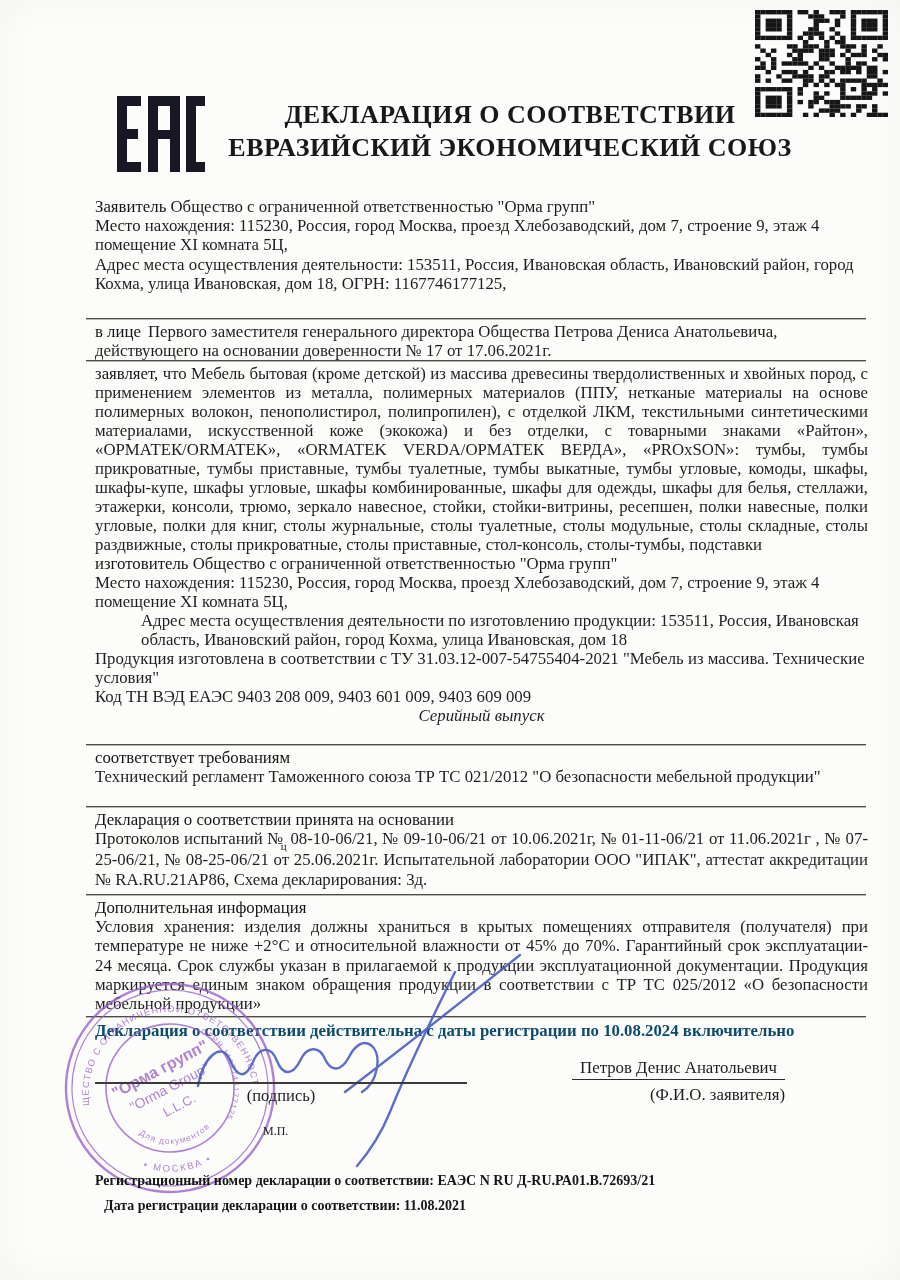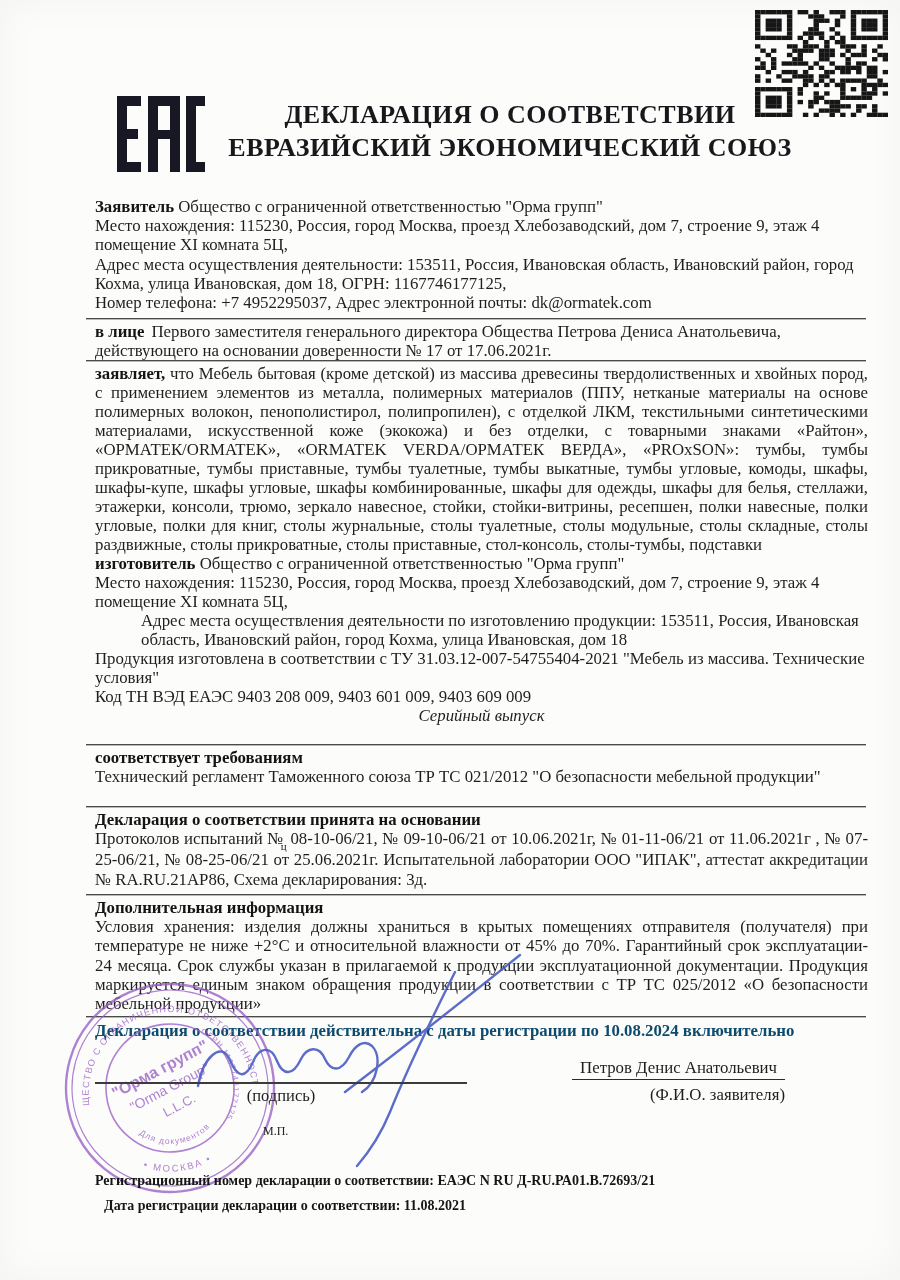--- a/index.html
+++ b/index.html
@@ -6,21 +6,21 @@
   .page{
     position:relative;width:900px;height:1280px;margin:0 auto;
     background:#fcfcfa;overflow:hidden;
     font-family:"Liberation Serif","DejaVu Serif",serif;
     color:#1e1e1e;
     box-shadow:inset 0 0 40px rgba(0,0,0,0.04);
   }
   .sec{position:absolute;left:95px;width:773px;font-size:16.8px;line-height:19.2px;}
   .sec p{margin:0;}
   .just{text-align:justify;}
-  b,.b{font-weight:bold;color:#141414;}
+  b,.b{font-weight:normal;color:#141414;}
   .rule{position:absolute;left:86px;width:780px;height:2px;background:#4a4a48;}
   .rule:after{content:"";display:block;height:1px;background:#b9b9b5;margin-top:1px;}
   .title{
     position:absolute;left:185px;top:98px;width:650px;text-align:center;
     font-size:26px;line-height:33px;font-weight:bold;color:#17171c;letter-spacing:.5px;
   }
   .eac{position:absolute;left:117px;top:96px;width:88px;height:76px;}
   .qr{position:absolute;left:755px;top:10px;width:133px;height:107px;}
   .cap-center{position:absolute;text-align:center;font-size:16.5px;}
   .sigline{position:absolute;left:95px;top:1082px;width:372px;height:2px;background:#3b3b3b;}
@@ -365,21 +365,20 @@
 
   <div class="title">
     <div>ДЕКЛАРАЦИЯ О СООТВЕТСТВИИ</div>
     <div>ЕВРАЗИЙСКИЙ ЭКОНОМИЧЕСКИЙ СОЮЗ</div>
   </div>
 
   <div class="sec" style="top:197px;">
     <p><b>Заявитель</b> <span>Общество с ограниченной ответственностью "Орма групп"</span></p>
     <p>Место нахождения: 115230, Россия, город Москва, проезд Хлебозаводский, дом 7, строение 9, этаж 4 помещение XI комната 5Ц,</p>
     <p>Адрес места осуществления деятельности: 153511, Россия, Ивановская область, Ивановский район, город Кохма, улица Ивановская, дом 18, ОГРН: 1167746177125,</p>
-    <p>Номер телефона: +7 4952295037, Адрес электронной почты: dk@ormatek.com</p>
   </div>
 
   <div class="rule" style="top:318px;"></div>
 
   <div class="sec" style="top:322px;">
     <p><b style="margin-right:7px;">в лице</b><span>Первого заместителя генерального директора Общества Петрова Дениса Анатольевича, действующего на основании доверенности № 17 от 17.06.2021г.</span></p>
   </div>
 
   <div class="rule" style="top:360px;"></div>
 

